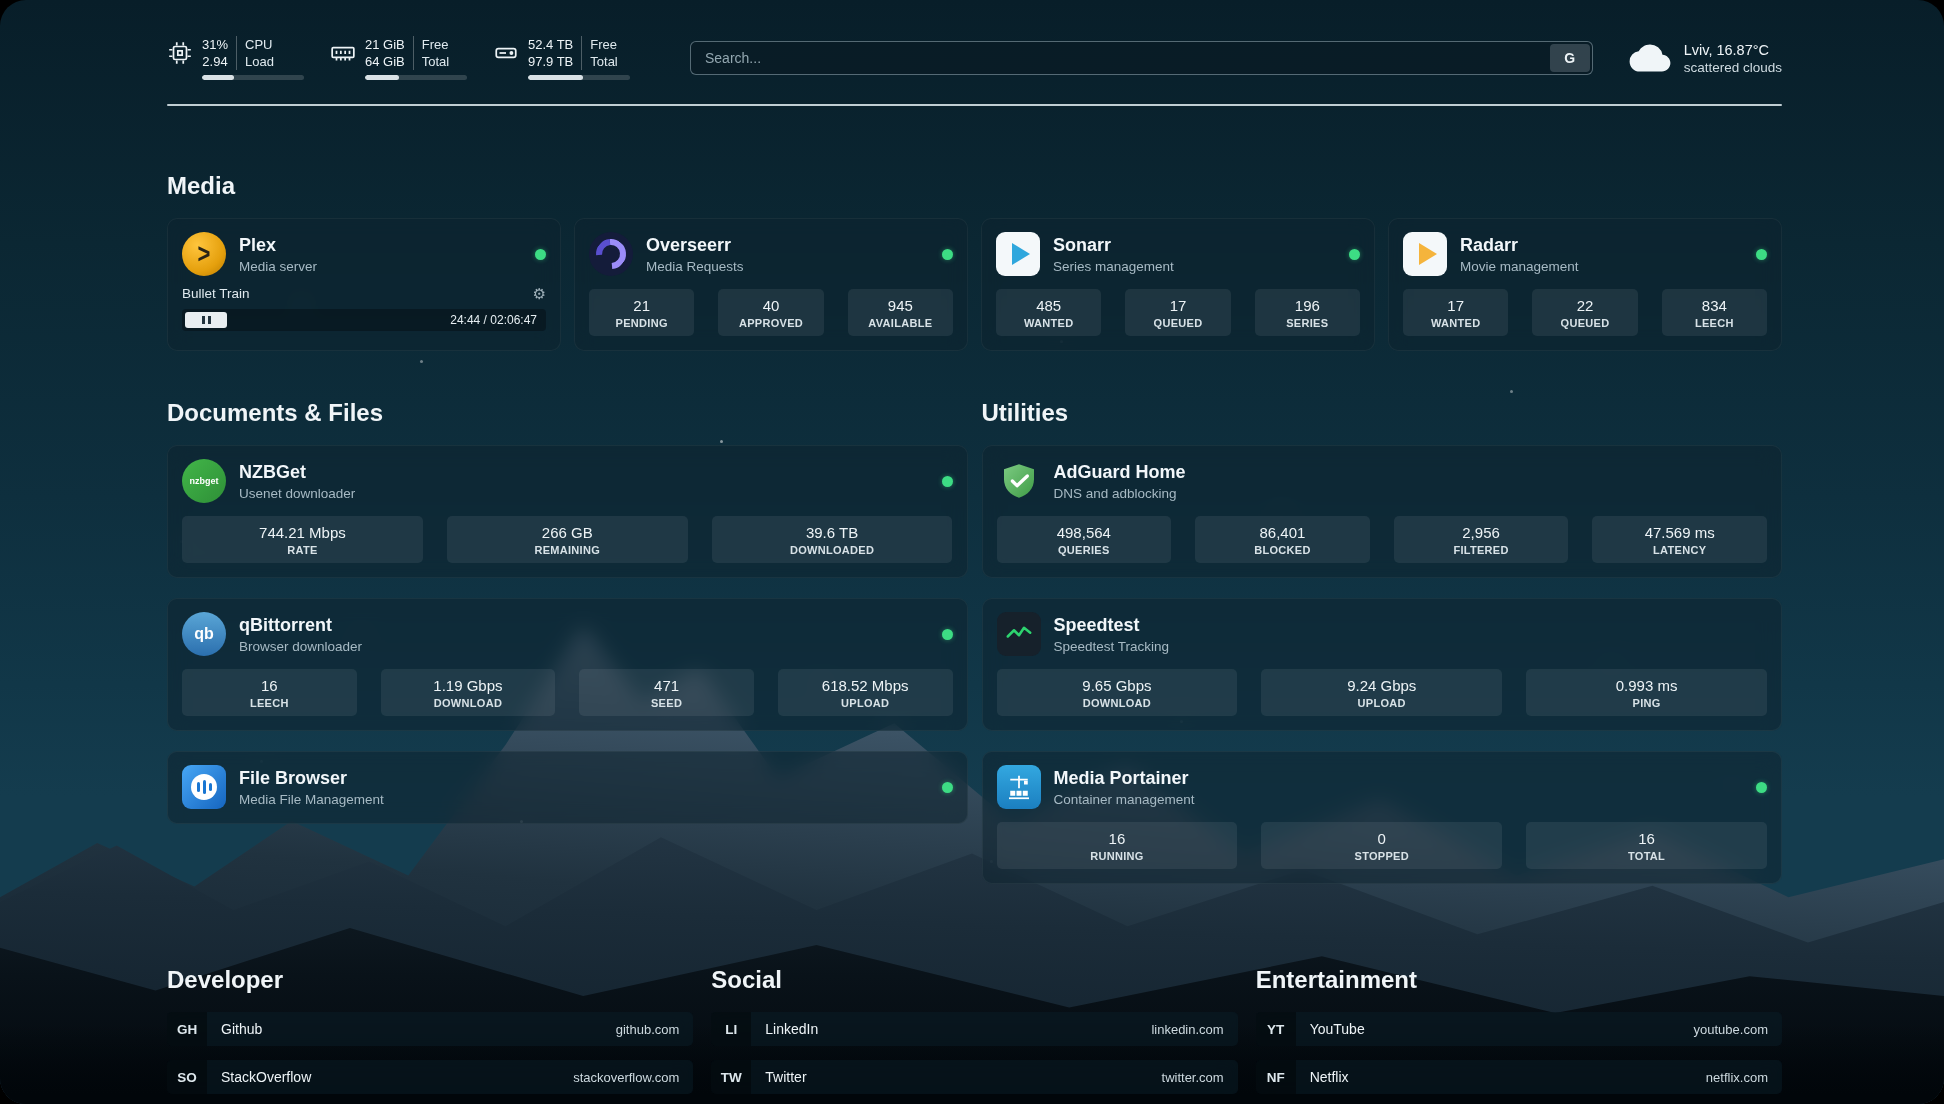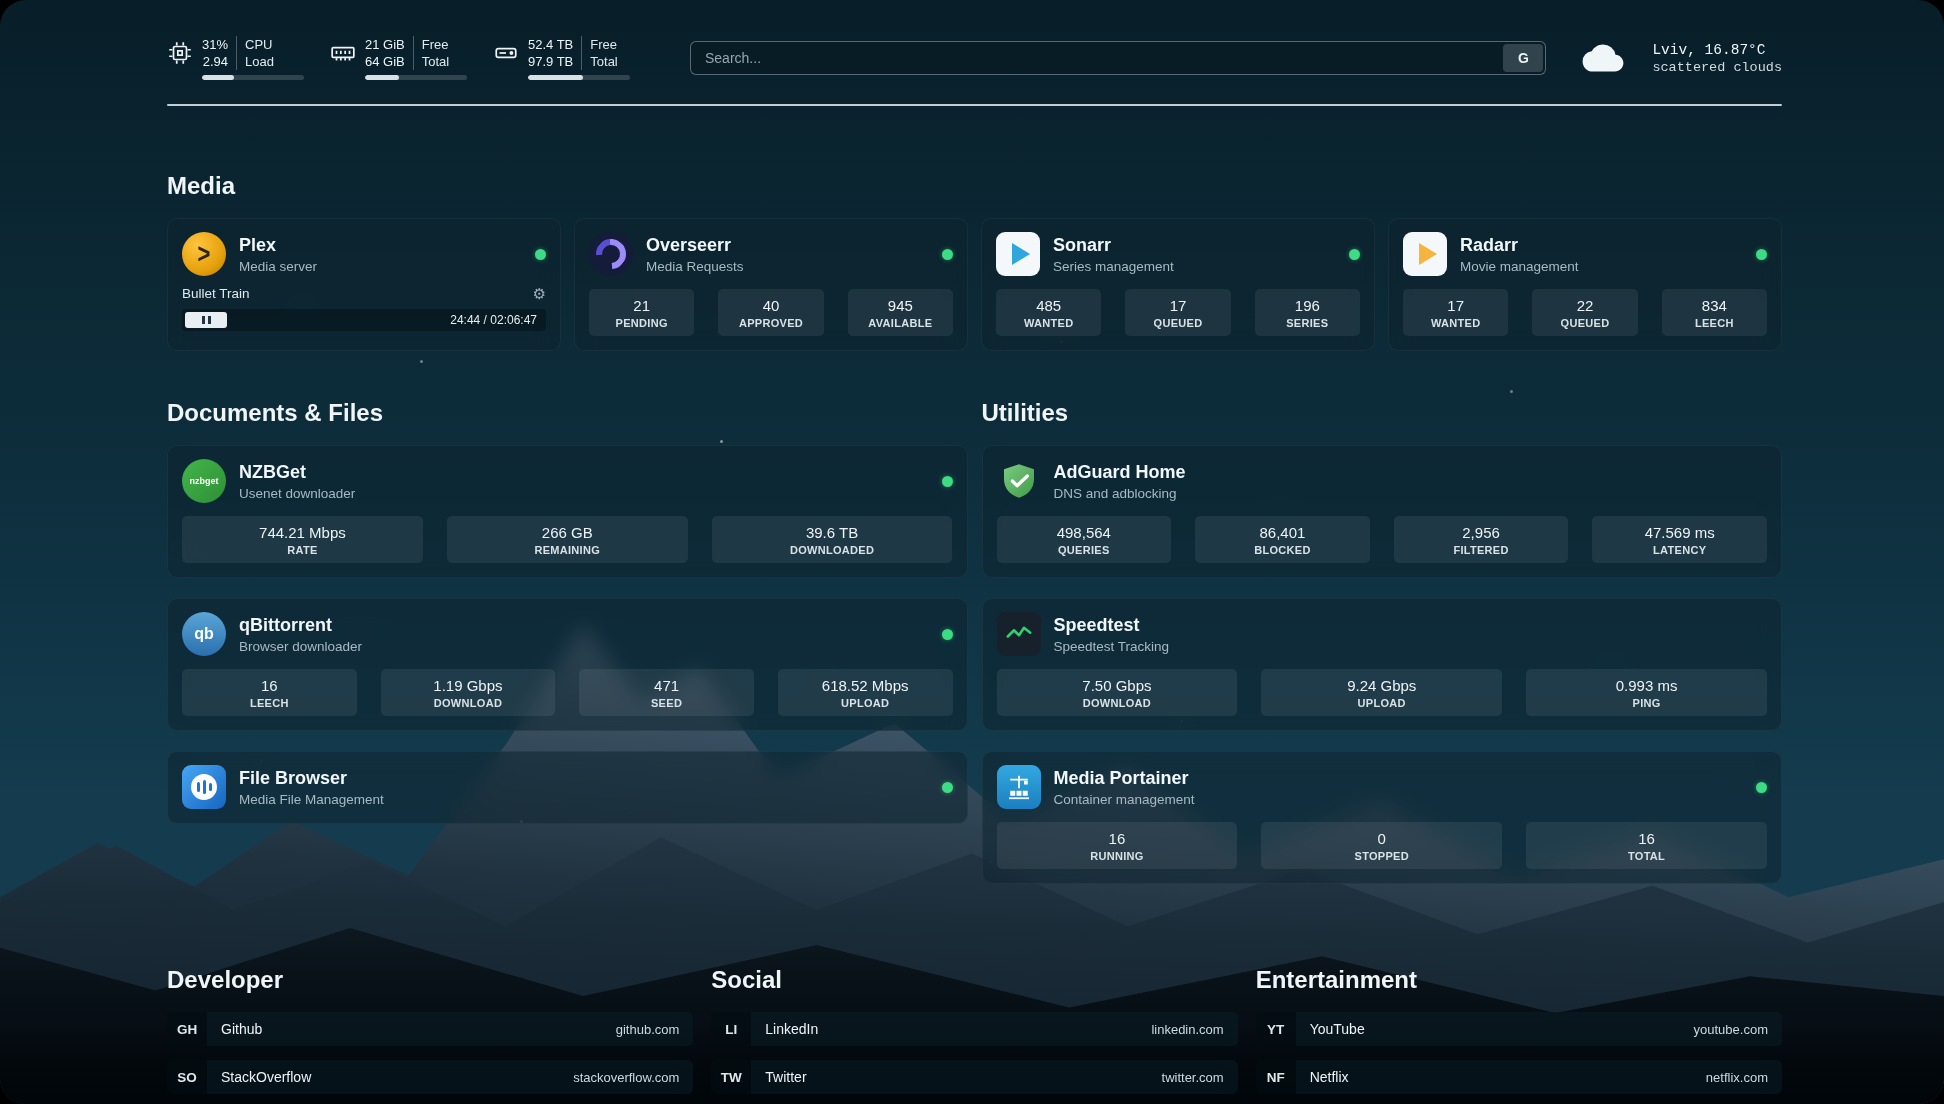--- a/index.html
+++ b/index.html
@@ -22,31 +22,31 @@
     220px 520px rgba(255,255,255,.4),690px 560px rgba(255,255,255,.4),1080px 540px rgba(255,255,255,.35),
     1430px 480px rgba(255,255,255,.4),-120px 240px rgba(255,255,255,.4),-40px 460px rgba(255,255,255,.35);}
   
   .content{position:relative;z-index:5;padding:0 162px 0 167px;}
   
   .topbar{display:flex;align-items:center;margin-top:36px;}
   .metric{display:flex;flex-direction:column;margin-right:26px;}
   .m-row{display:flex;align-items:center;}
   .m-icon{width:26px;height:26px;margin-right:9px;flex:none;}
   .m-col{display:flex;flex-direction:column;font-size:13px;line-height:17px;color:#eef4f7;}
-  .m-vals{align-items:flex-end;}
+  .m-vals{align-items:center;}
   .m-labels{align-items:flex-start;border-left:1px solid rgba(255,255,255,.28);margin-left:8px;padding-left:8px;color:#dfe9ee;}
   .m-bar{margin:5px 0 0 35px;height:5px;width:102px;border-radius:3px;background:rgba(255,255,255,.16);overflow:hidden;}
   .m-fill{height:100%;border-radius:3px;background:rgba(236,243,246,.9);}
   .search-wrap{flex:1;position:relative;margin:0 34px;}
   .search{width:100%;box-sizing:border-box;height:34px;background:rgba(9,26,34,.55);border:1px solid rgba(150,172,182,.55);
     border-radius:6px;color:#e9f1f5;font-size:14px;padding:0 80px 0 14px;outline:none;font-family:"Liberation Sans",sans-serif;}
   .search::placeholder{color:#93a7b0;}
   .g-btn{position:absolute;top:3px;right:3px;bottom:3px;width:40px;border-radius:4px;background:rgba(196,211,218,.22);
     display:flex;align-items:center;justify-content:center;font-size:14px;font-weight:600;color:#eef4f7;cursor:pointer;}
-  .weather{display:flex;align-items:center;gap:26px;flex:none;font-family:Liberation Mono, monospace;}
+  .weather{display:flex;align-items:center;gap:11px;flex:none;}
   .w-icon{width:46px;height:34px;}
   .w-loc{font-size:14.5px;color:#f0f5f8;}
   .w-cond{font-size:13.5px;color:#cfdbe1;margin-top:2px;}
   .divider{margin-top:24px;height:2px;background:rgba(225,236,241,.85);border-radius:1px;}
   
   .sec-title{font-size:24px;font-weight:600;color:#f0f5f8;margin:0 0 18px 0;}
   .media-sec{margin-top:66px;}
   .media-grid{display:grid;grid-template-columns:repeat(4,1fr);gap:13px;}
   .two-col{display:grid;grid-template-columns:1fr 1fr;gap:14px;margin-top:48px;}
   .card{background:rgba(13,35,46,.52);border:1px solid rgba(255,255,255,.05);border-radius:10px;padding:13px 14px 14px;
@@ -432,21 +432,21 @@
                 <polyline points="3,14 8,9 12,13 16,7 21,11"></polyline>
               </svg>
             </div>
             <div class="svc-txt">
               <div class="svc-name">Speedtest</div>
               <div class="svc-sub">Speedtest Tracking</div>
             </div>
           </div>
           <div class="stats">
             <div class="stat">
-              <div class="stat-v">7.50 Gbps</div>
+              <div class="stat-v">9.65 Gbps</div>
               <div class="stat-l">DOWNLOAD</div>
             </div>
             <div class="stat">
               <div class="stat-v">9.24 Gbps</div>
               <div class="stat-l">UPLOAD</div>
             </div>
             <div class="stat">
               <div class="stat-v">0.993 ms</div>
               <div class="stat-l">PING</div>
             </div>

